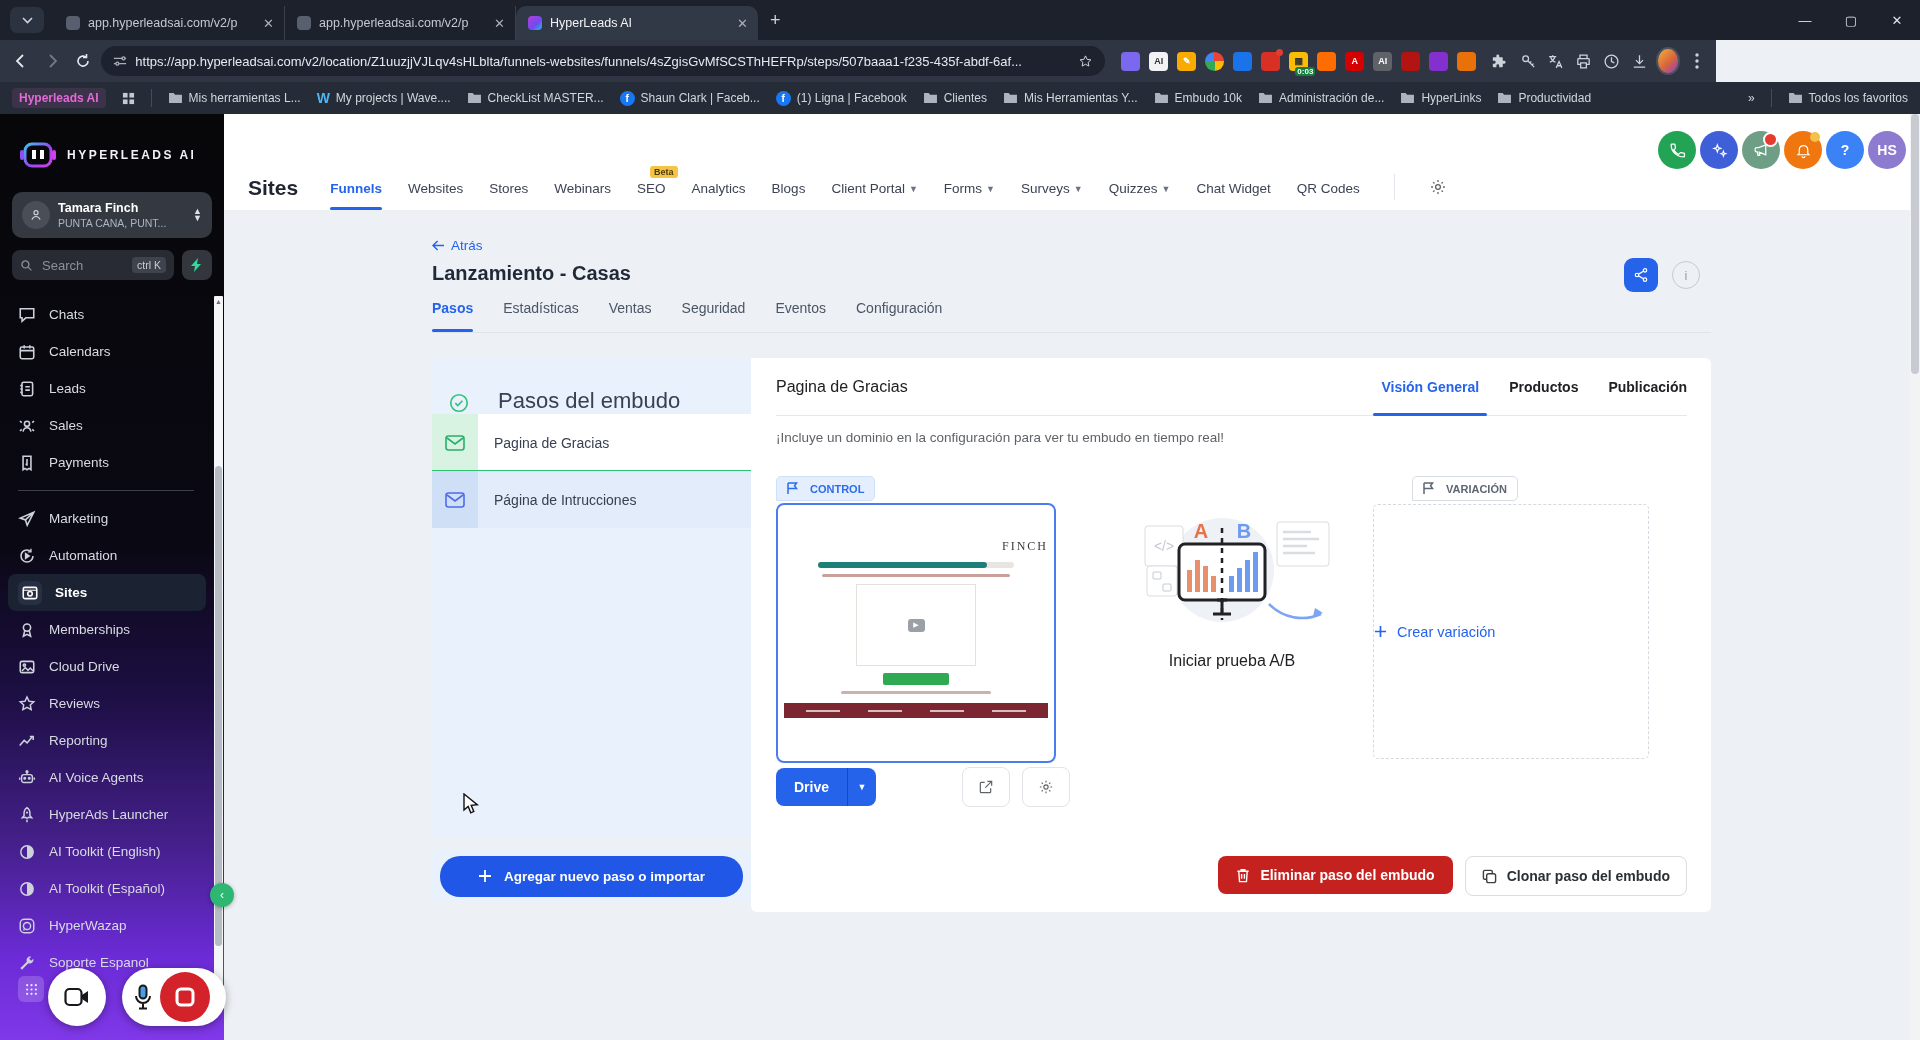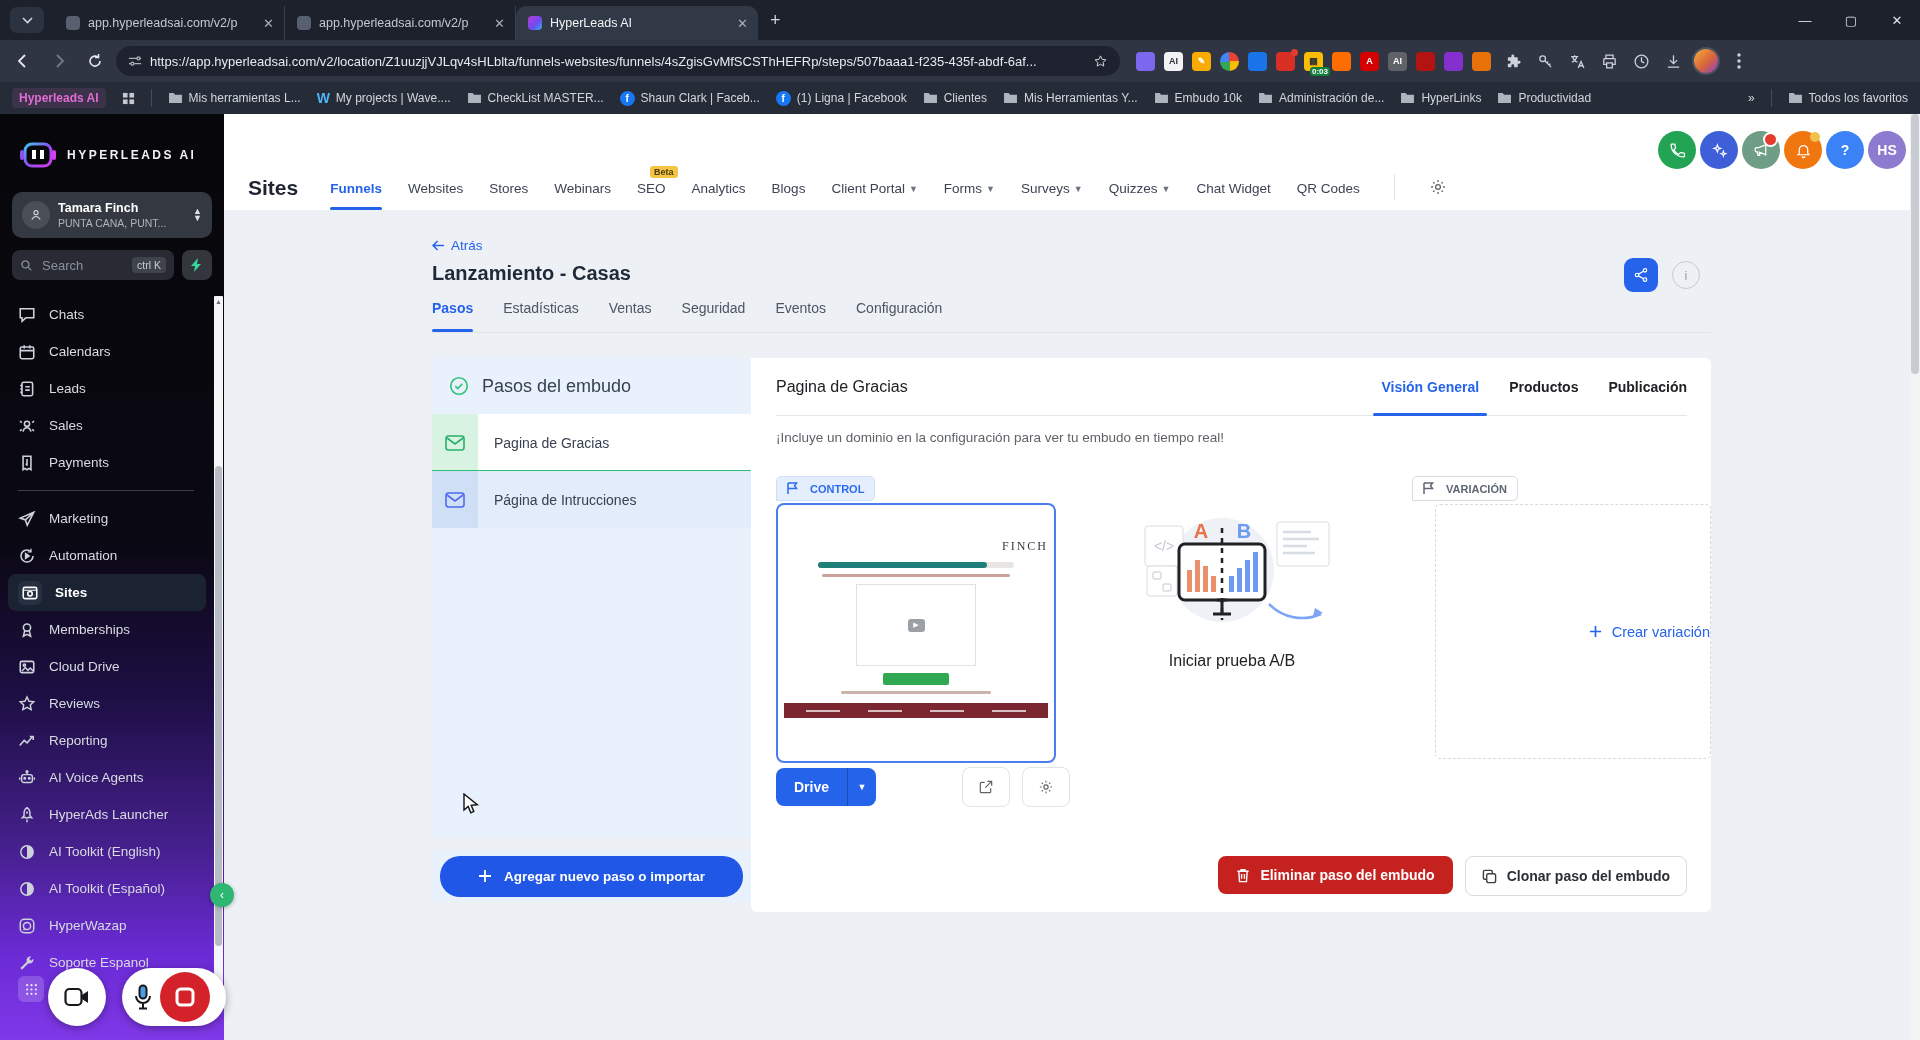--- a/index.html
+++ b/index.html
@@ -15,21 +15,21 @@
   .tab.inactive{border-right:1px solid #39404d;width:208px;}
   .tab.active{background:#323946;border-radius:10px 10px 0 0;color:#f1f3f6;width:220px;}
   .tab .x{color:#aab0ba;font-size:13px;margin-left:auto;}
   .fav{width:14px;height:14px;border-radius:4px;flex:0 0 auto;}
   .fav.gray{background:#586070;}
   .fav.brand{background:linear-gradient(135deg,#b63bd8,#6d4df0 60%,#2bb8e8);}
   .newtab{color:#cfd3da;font-size:18px;margin-left:12px;}
   .wincontrols{margin-left:auto;display:flex;height:40px;}
   .winbtn{width:46px;height:40px;display:flex;align-items:center;justify-content:center;color:#dfe2e8;font-size:13px;}
 
-  .toolbar{position:absolute;left:0;top:40px;width:1920px;height:42px;background:#2f3542;display:flex;align-items:center;gap:6px;padding:0 8px;box-sizing:border-box;}
+  .toolbar{position:absolute;left:0;top:40px;width:1716px;height:42px;background:#2f3542;display:flex;align-items:center;gap:6px;padding:0 8px;box-sizing:border-box;}
   .navbtn{width:30px;height:30px;border-radius:50%;display:flex;align-items:center;justify-content:center;color:#e4e7ec;}
   .navbtn.dim{color:#717a89;}
   .urlpill{flex:0 0 980px;height:30px;border-radius:15px;background:#1d222e;display:flex;align-items:center;gap:8px;padding:0 12px;color:#e6e9ef;font-size:13px;}
   .urltext{white-space:nowrap;overflow:hidden;flex:1;}
   .extrow{display:flex;align-items:center;gap:9px;margin-left:10px;}
   .ext{width:19px;height:19px;border-radius:4px;position:relative;display:flex;align-items:center;justify-content:center;font-size:9px;font-weight:bold;color:#fff;}
   .badge-green{position:absolute;right:-7px;bottom:-5px;background:#12803c;color:#fff;font-size:8px;border-radius:3px;padding:0 2px;font-weight:bold;}
   .badge-red-dot{position:absolute;right:-3px;top:-3px;width:7px;height:7px;border-radius:50%;background:#e33b2e;}
   .utilicon{width:26px;height:26px;display:flex;align-items:center;justify-content:center;color:#ced3db;}
   .avatar-mini{width:24px;height:24px;border-radius:50%;background:linear-gradient(135deg,#f3b13a,#d8643c 55%,#8a3fd1);border:2px solid #4a5160;}
@@ -96,21 +96,21 @@
   .hd-actions{position:absolute;left:1624px;top:258px;display:flex;gap:14px;align-items:center;}
   .sharebtn{width:34px;height:34px;border-radius:9px;background:#2563eb;display:flex;align-items:center;justify-content:center;}
   .infobtn{width:26px;height:26px;border-radius:50%;border:1.5px solid #c6cad1;color:#9aa0a6;font-size:13px;display:flex;align-items:center;justify-content:center;}
   .ftabs{position:absolute;left:432px;top:300px;width:1279px;height:32px;border-bottom:1px solid #e1e4e9;display:flex;gap:30px;font-size:14px;color:#4b5563;}
   .ftab{position:relative;padding-bottom:12px;}
   .ftab.active{color:#2563eb;font-weight:bold;}
   .ftab.active::after{content:"";position:absolute;left:0;right:0;bottom:0;height:3px;border-radius:2px;background:#2563eb;}
 
   
   .steps{position:absolute;left:432px;top:358px;width:319px;height:480px;background:#e9f1fc;border-radius:6px 6px 0 0;}
-  .steps-hd{height:56px;display:flex;align-items:center;gap:12px;padding-left:16px;font-size:18px;color:#374151;}
+  .steps-hd{height:56px;display:flex;align-items:flex-end;gap:28px;padding-left:16px;font-size:22px;color:#374151;}
   .step-row{height:57px;display:flex;position:relative;font-size:14px;color:#374151;}
   .step-strip{width:46px;display:flex;align-items:center;justify-content:center;flex:0 0 auto;}
   .step-main{flex:1;display:flex;align-items:center;padding-left:16px;}
   .row1 .step-strip{background:#d9f3e3;}
   .row1 .step-main{background:#fff;}
   .row2 .step-strip{background:#cfdff5;}
   .row2 .step-main{background:#e2ecfa;}
   .grn-div{position:absolute;left:0;right:0;bottom:-1px;height:2px;background:#2fbf71;}
   .grn-tri{position:absolute;left:16px;bottom:-8px;width:0;height:0;border-left:7px solid transparent;border-right:7px solid transparent;border-top:7px solid #2fbf71;}
   .steps-foot{position:absolute;left:432px;top:850px;width:319px;height:52px;background:#e9f1fc;border-radius:0 0 6px 6px;display:flex;align-items:center;justify-content:center;}
@@ -142,21 +142,21 @@
   .t-fseg{width:34px;height:2px;background:rgba(255,255,255,.7);}
   .editrow{position:absolute;left:25px;top:409px;display:flex;gap:12px;align-items:center;}
   .editbtn{display:flex;height:38px;border-radius:8px;overflow:hidden;background:#2563eb;color:#fff;font-size:14px;font-weight:bold;}
   .edit-main{padding:0 18px;display:flex;align-items:center;}
   .edit-caret{width:28px;display:flex;align-items:center;justify-content:center;border-left:1px solid rgba(0,0,0,.25);font-size:9px;}
   .iconbtn{width:46px;height:38px;border-radius:8px;border:1px solid #e0e3e7;background:#fff;display:flex;align-items:center;justify-content:center;color:#5f6368;}
   .gap22{width:62px;}
   .abwrap{position:absolute;left:301px;top:150px;width:360px;text-align:center;}
   .ab-title{font-size:16px;color:#202124;margin-top:14px;}
   .ab-desc{font-size:13px;color:#5f6368;line-height:1.5;margin-top:10px;padding:0 18px;}
-  .dashed{position:absolute;left:684px;top:146px;width:274px;height:253px;border:1.5px dashed #d5d9e0;border-radius:5px;display:flex;align-items:center;justify-content:flex-end;}
+  .dashed{position:absolute;left:622px;top:146px;width:274px;height:253px;border:1.5px dashed #d5d9e0;border-radius:5px;display:flex;align-items:center;justify-content:flex-start;}
   .crear{display:flex;align-items:center;gap:10px;color:#2563eb;font-size:14.5px;font-weight:500;}
   .bottomrow{position:absolute;right:24px;top:498px;display:flex;gap:12px;}
   .delbtn{height:38px;border-radius:8px;background:#c5221f;color:#fff;font-size:14px;font-weight:bold;display:flex;align-items:center;gap:10px;padding:0 18px;}
   .clonebtn{height:38px;border-radius:8px;background:#fff;border:1px solid #dadce0;color:#2b2f36;font-size:14px;font-weight:bold;display:flex;align-items:center;gap:10px;padding:0 16px;}
 
   .page-scroll{position:absolute;right:0;top:114px;width:10px;height:926px;background:#f1f3f5;}
   .page-thumb{position:absolute;left:1px;top:0;width:8px;height:260px;background:#c7cbd1;border-radius:4px;}
   .cursor{position:absolute;left:463px;top:793px;}
 </style>
 </head>

